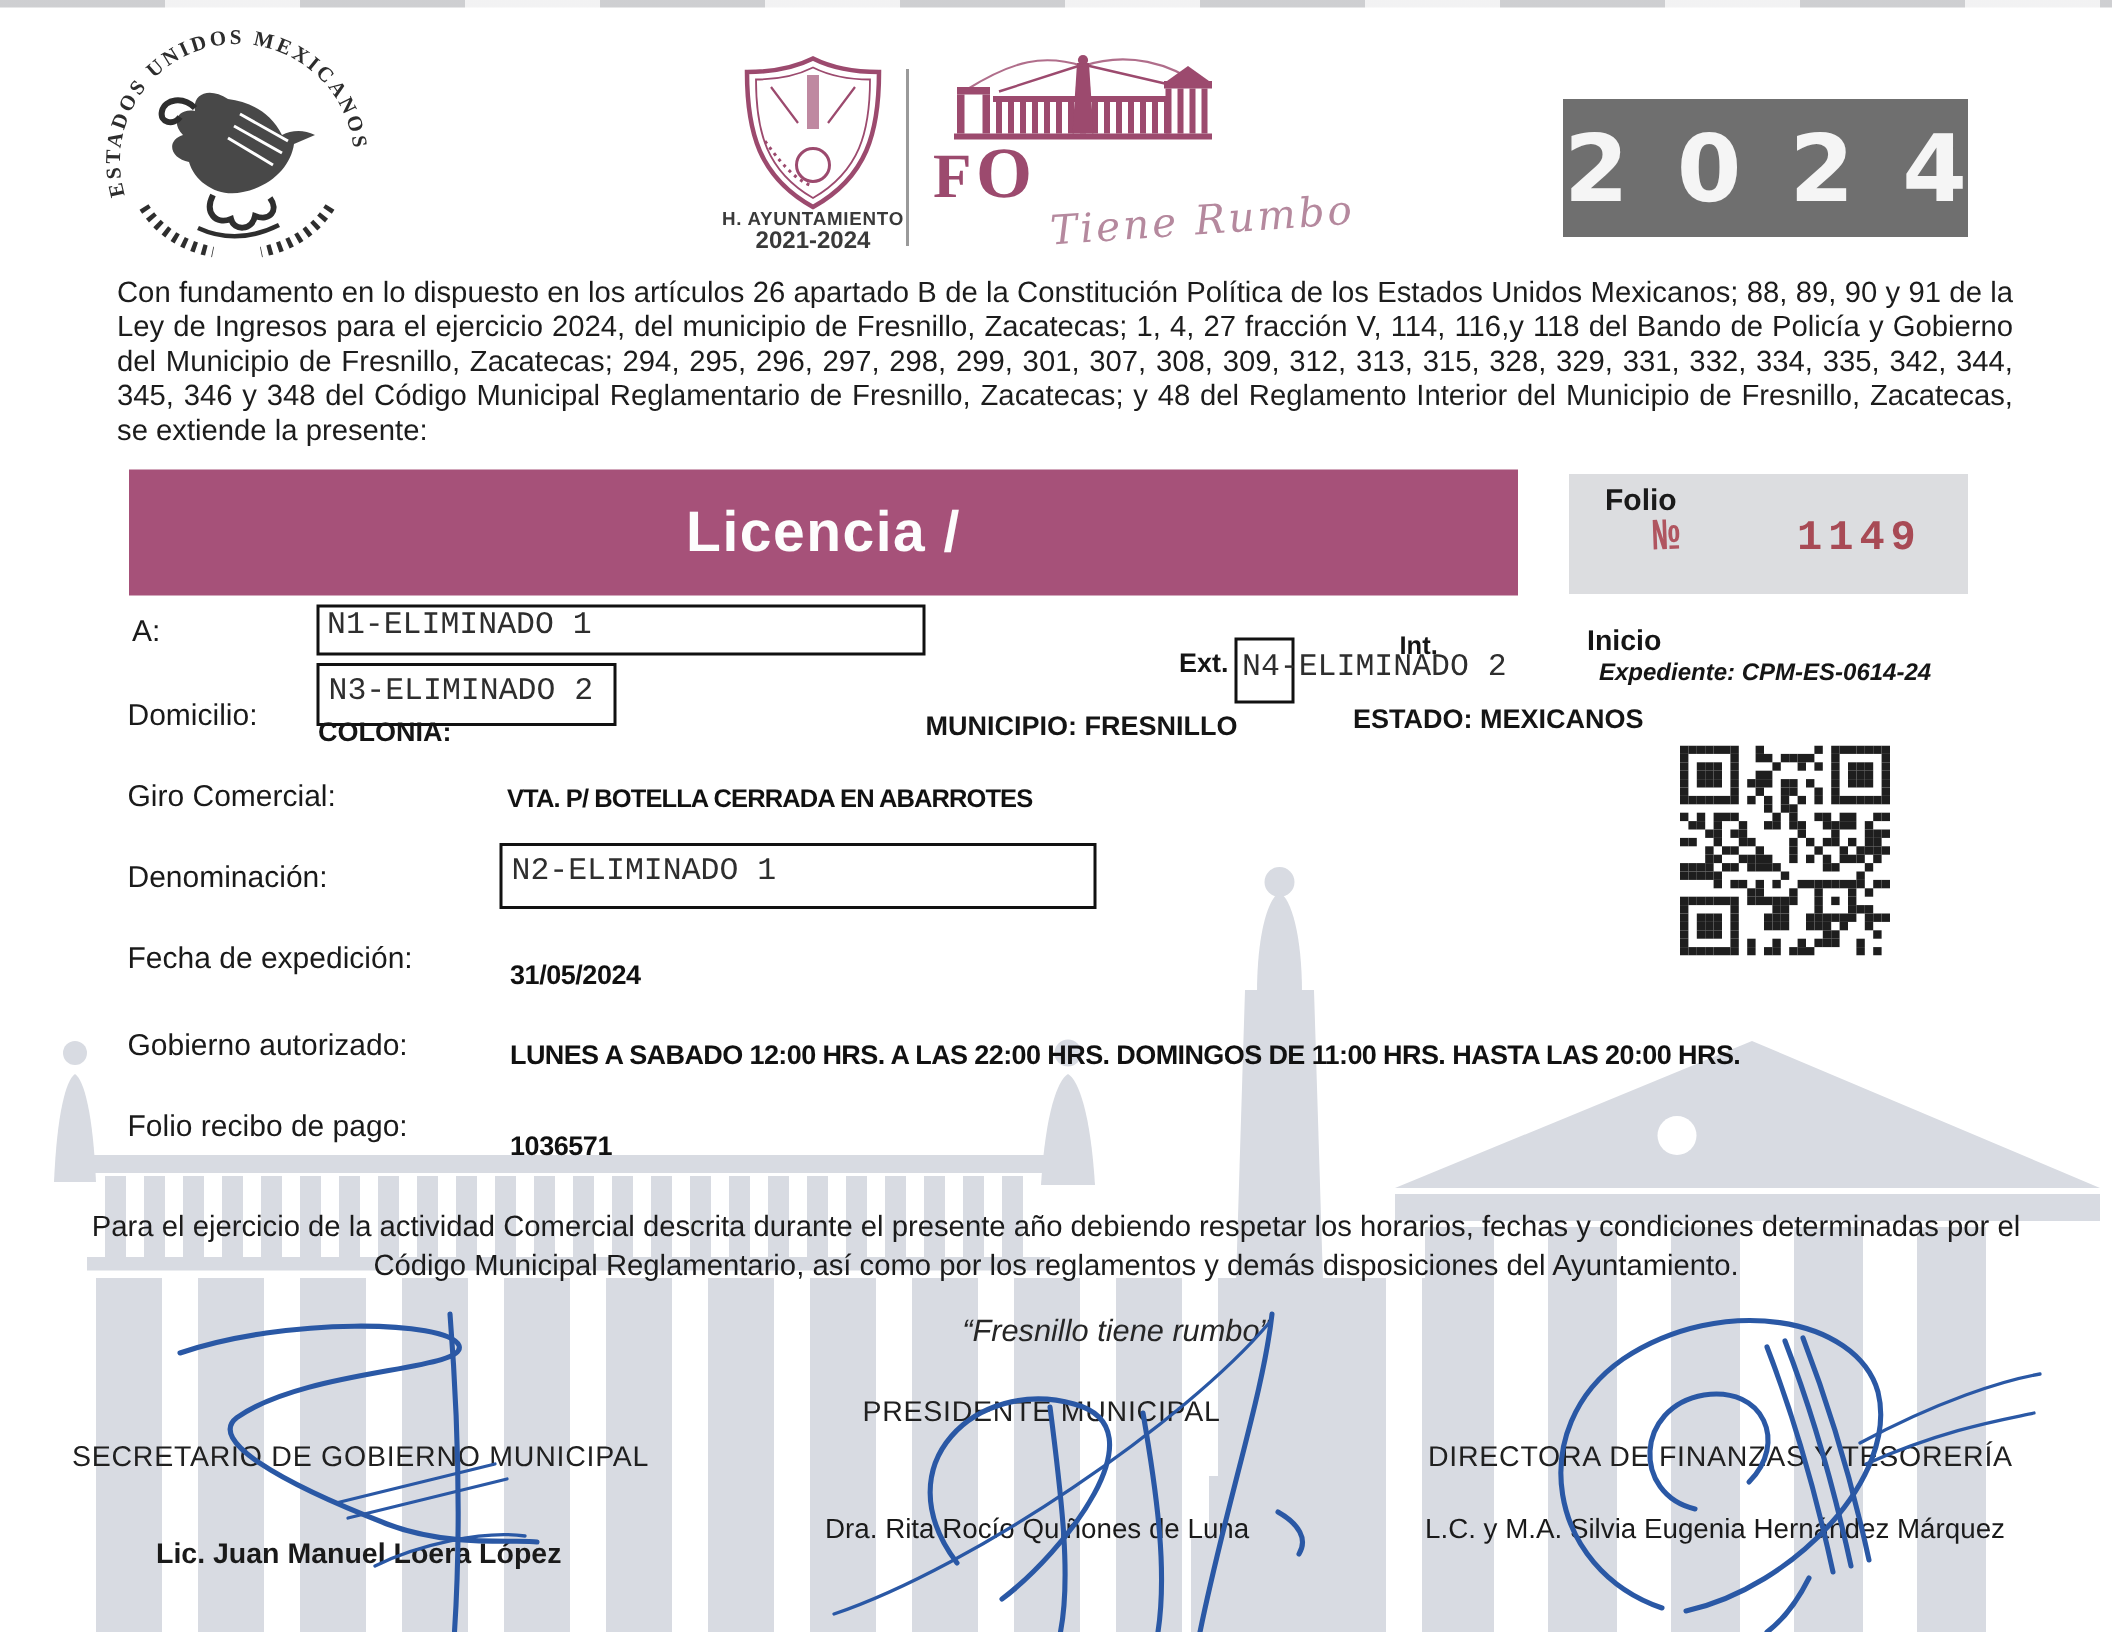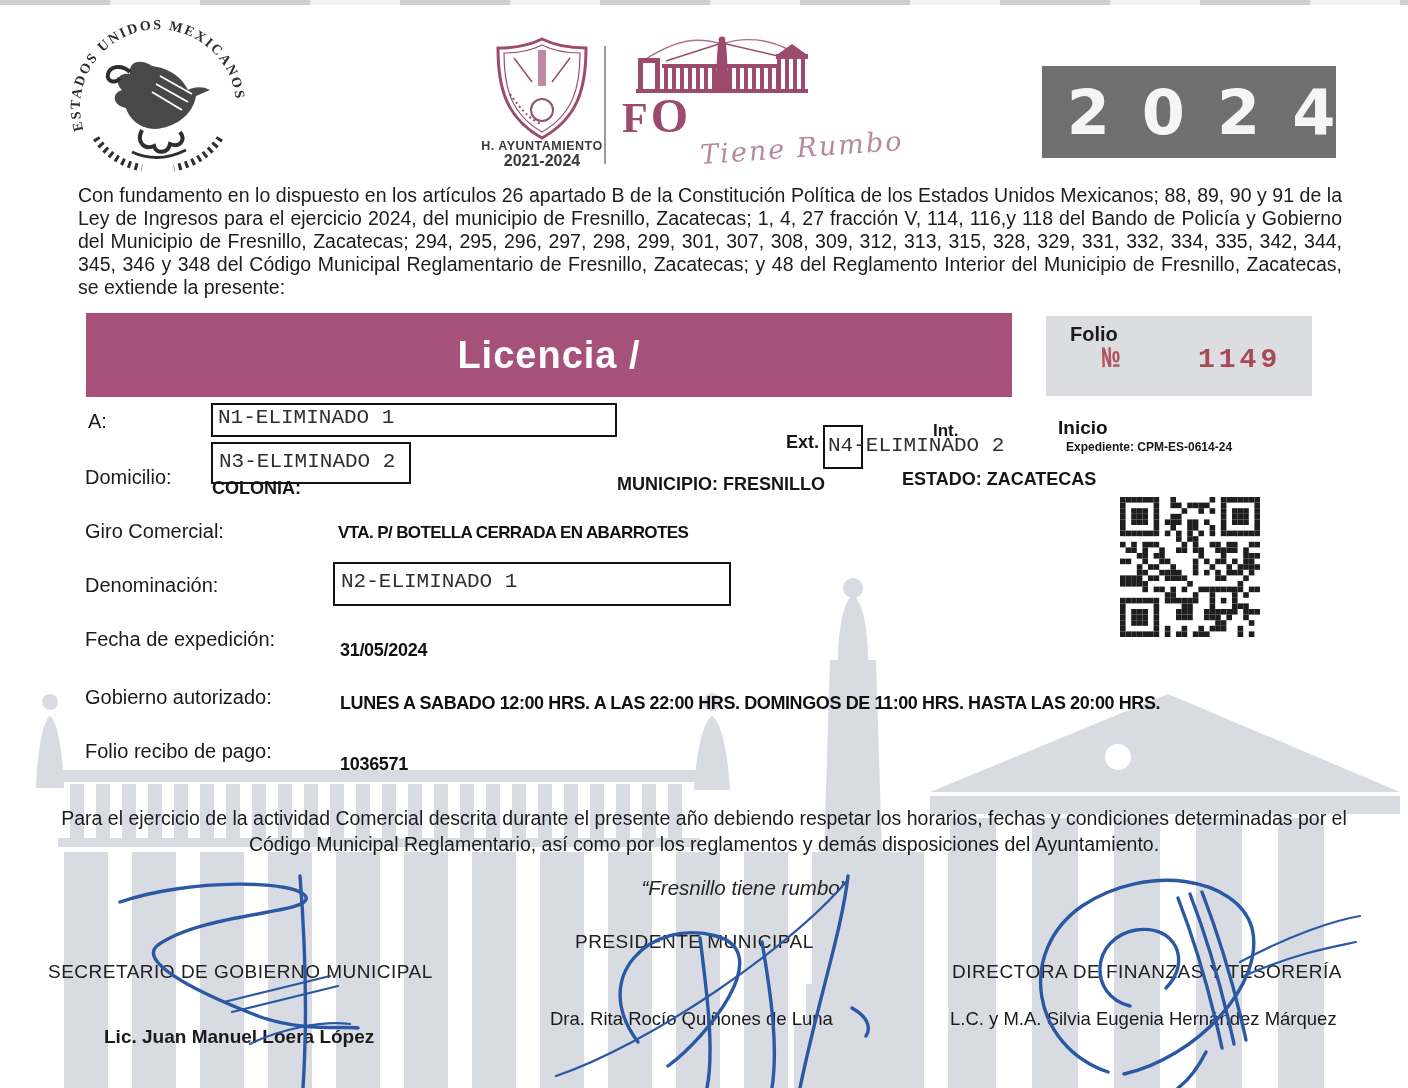--- a/index.html
+++ b/index.html
@@ -18,21 +18,21 @@
   .city-name{font-family:"Liberation Serif",serif;font-weight:bold;color:var(--logo,#9c4a6e);
              letter-spacing:3px;display:flex;align-items:baseline;}
   .city-name .main{font-size:33px;}
   .city-name .cap{font-size:42px;}
   .city-name .bigO{font-size:48px;}
   .tagline{font-family:"DejaVu Serif",serif;font-style:italic;font-size:27px;color:var(--logo-tagline,#b5899e);
            transform:rotate(-4deg);letter-spacing:2px;}
   .year-badge{left:1042px;top:66px;width:270px;height:92px;background:var(--year-badge-bg,#6f6f6f);
       display:flex;align-items:center;justify-content:center;
       font-family:"DejaVu Sans",sans-serif;font-weight:800;font-size:62px;color:#f5f5f5;
-      letter-spacing:32px;text-indent:32px;padding-left:24px;}
+      letter-spacing:32px;text-indent:32px;}
   
   .legal{left:78px;top:184px;width:1264px;font-size:19.5px;line-height:1.185;text-align:justify;color:#1c1c1c;}
   
   .banner{left:86px;top:313px;width:926px;height:84px;background:var(--banner,#a65179);
       display:flex;align-items:center;justify-content:center;color:#fdfdfd;}
   .banner .light{font-size:38px;font-weight:700;letter-spacing:1px;}
   .banner .bold{font-size:52px;font-weight:700;letter-spacing:2px;}
   .folio-box{left:1046px;top:316px;width:266px;height:80px;background:var(--folio-box-bg,#dcdde0);}
   .folio-label{left:24px;top:7px;font-size:20px;font-weight:bold;color:#1a1a1a;}
   .folio-no{left:56px;top:26px;font-size:30px;font-weight:bold;color:var(--folio-no,#b05560);
@@ -226,28 +226,28 @@
   <div class="abs z2 lbl" style="left:88px;top:410px;">A:</div>
   <div class="abs z2 fbox" style="left:211px;top:403px;width:402px;height:30px;"></div>
   <div class="abs z2 mono" style="left:218px;top:406px;">N1-ELIMINADO 1</div>
 
   <div class="abs z2 sublbl" style="left:786px;top:432px;">Ext.</div>
   <div class="abs z2 fbox" style="left:823px;top:425px;width:36px;height:40px;"></div>
   <div class="abs z2 mono" style="left:828px;top:434px;">N4-ELIMINADO 2</div>
   <div class="abs z3 sublbl" style="left:933px;top:421px;font-size:17px;">Int.</div>
 
   <div class="abs z2 sublbl" style="left:1058px;top:417px;font-size:19px;">Inicio</div>
-  <div class="abs z2 sublbl" style="left:1066px;top:440px;font-size:12px;">Expediente: CPM-ES-0614-24</div>
+  <div class="abs z2 sublbl" style="left:1066px;top:440px;font-size:16px;font-style:italic;">Expediente: CPM-ES-0614-24</div>
 
   <div class="abs z2 lbl" style="left:85px;top:466px;">Domicilio:</div>
   <div class="abs z2 fbox" style="left:211px;top:442px;width:196px;height:38px;"></div>
   <div class="abs z2 mono" style="left:219px;top:450px;">N3-ELIMINADO 2</div>
   <div class="abs z2 sublbl" style="left:212px;top:478px;text-align:center;">COLONIA:</div>
   <div class="abs z2 sublbl" style="left:617px;top:474px;">MUNICIPIO: FRESNILLO</div>
-  <div class="abs z2 sublbl" style="left:902px;top:469px;">ESTADO: ZACATECAS</div>
+  <div class="abs z2 sublbl" style="left:902px;top:469px;">ESTADO: MEXICANOS</div>
 
   <div class="abs z2 lbl" style="left:85px;top:520px;">Giro Comercial:</div>
   <div class="abs z2 val" style="left:338px;top:523px;font-size:17px;letter-spacing:-.6px;">VTA. P/ BOTELLA CERRADA EN ABARROTES</div>
 
   <div class="abs z2 lbl" style="left:85px;top:574px;">Denominación:</div>
   <div class="abs z2 fbox" style="left:333px;top:562px;width:394px;height:40px;"></div>
   <div class="abs z2 mono" style="left:341px;top:570px;">N2-ELIMINADO 1</div>
 
   <div class="abs z2 lbl" style="left:85px;top:628px;">Fecha de expedición:</div>
   <div class="abs z2 val" style="left:340px;top:640px;">31/05/2024</div>

